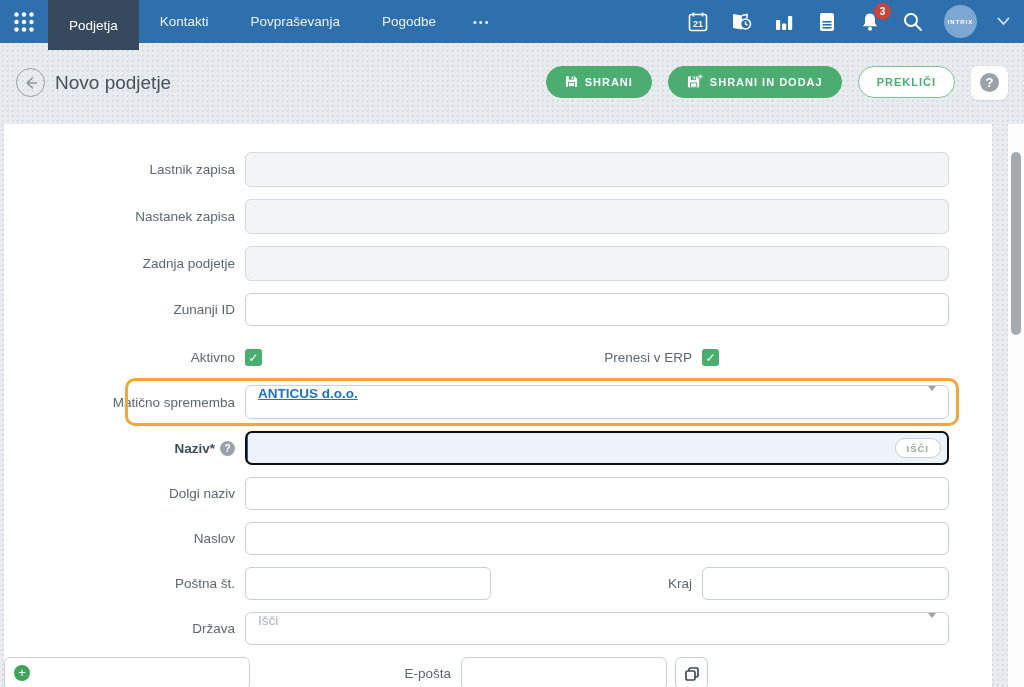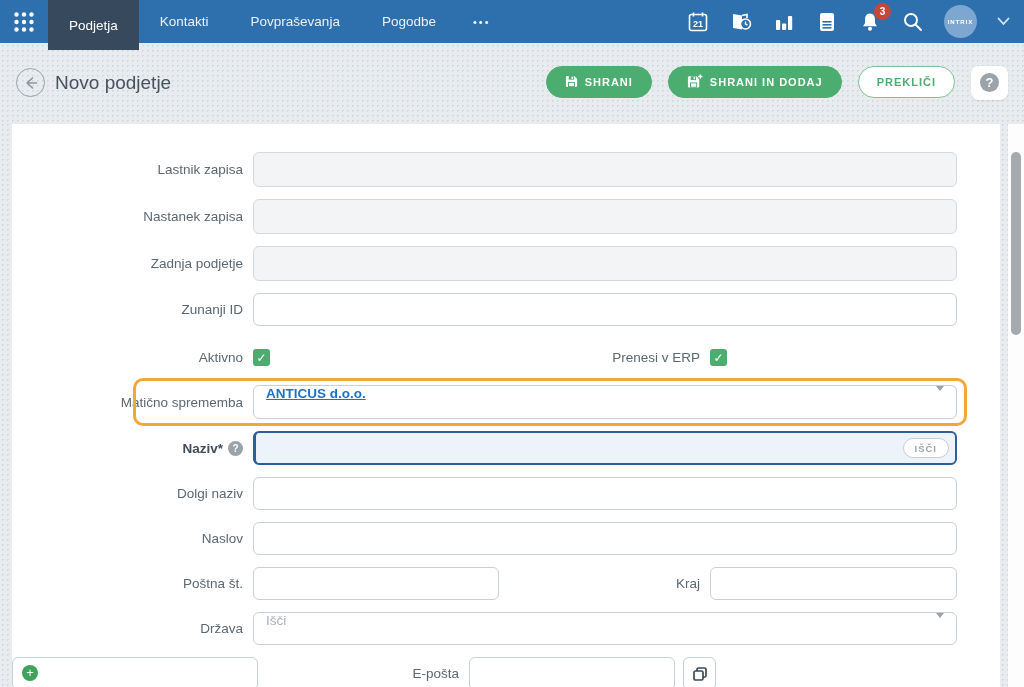--- a/index.html
+++ b/index.html
@@ -40,21 +40,21 @@
   .btn-green { background:#4bae70; color:#fff; border-color:#4bae70; }
   .btn-outline { background:#fff; color:#4bae70; border-color:#7cc496; }
   .help-btn { width:37px; height:34px; border-radius:8px; background:#fff; border:none;
     display:flex; align-items:center; justify-content:center; cursor:pointer;
     box-shadow:0 1px 2px rgba(0,0,0,0.08); }
   .help-circle { width:19px; height:19px; border-radius:50%; background:#9aa2aa; color:#fff;
     font-size:13px; font-weight:bold; display:flex; align-items:center; justify-content:center; }
 
   
   .content { position:relative; height:565px; }
-  .card { position:absolute; left:12px; top:2px; width:988px; height:563px; background:#fff; }
+  .card { position:absolute; left:4px; top:2px; width:988px; height:563px; background:#fff; }
   .scroll-track { position:absolute; right:0; top:2px; width:16px; height:563px; background:#fdfdfd; }
   .scroll-thumb { position:absolute; left:3px; top:28px; width:10px; height:183px;
     border-radius:5px; background:#a5aaaf; cursor:grab; }
 
   .formwrap { padding-top:28px; }
   .frow { display:flex; align-items:center; margin-bottom:12px; position:relative; }
   .lbl { width:241px; padding-right:10px; text-align:right; font-size:13.5px; color:#5b6771;
     flex:none; display:flex; justify-content:flex-end; align-items:center; gap:5px; }
   .lbl.bold { font-weight:bold; color:#3f4c59;justify-content:flex-end; }
   .lbl2 { width:440px; padding-right:10px; text-align:right; font-size:13.5px; color:#5b6771; flex:none; }

